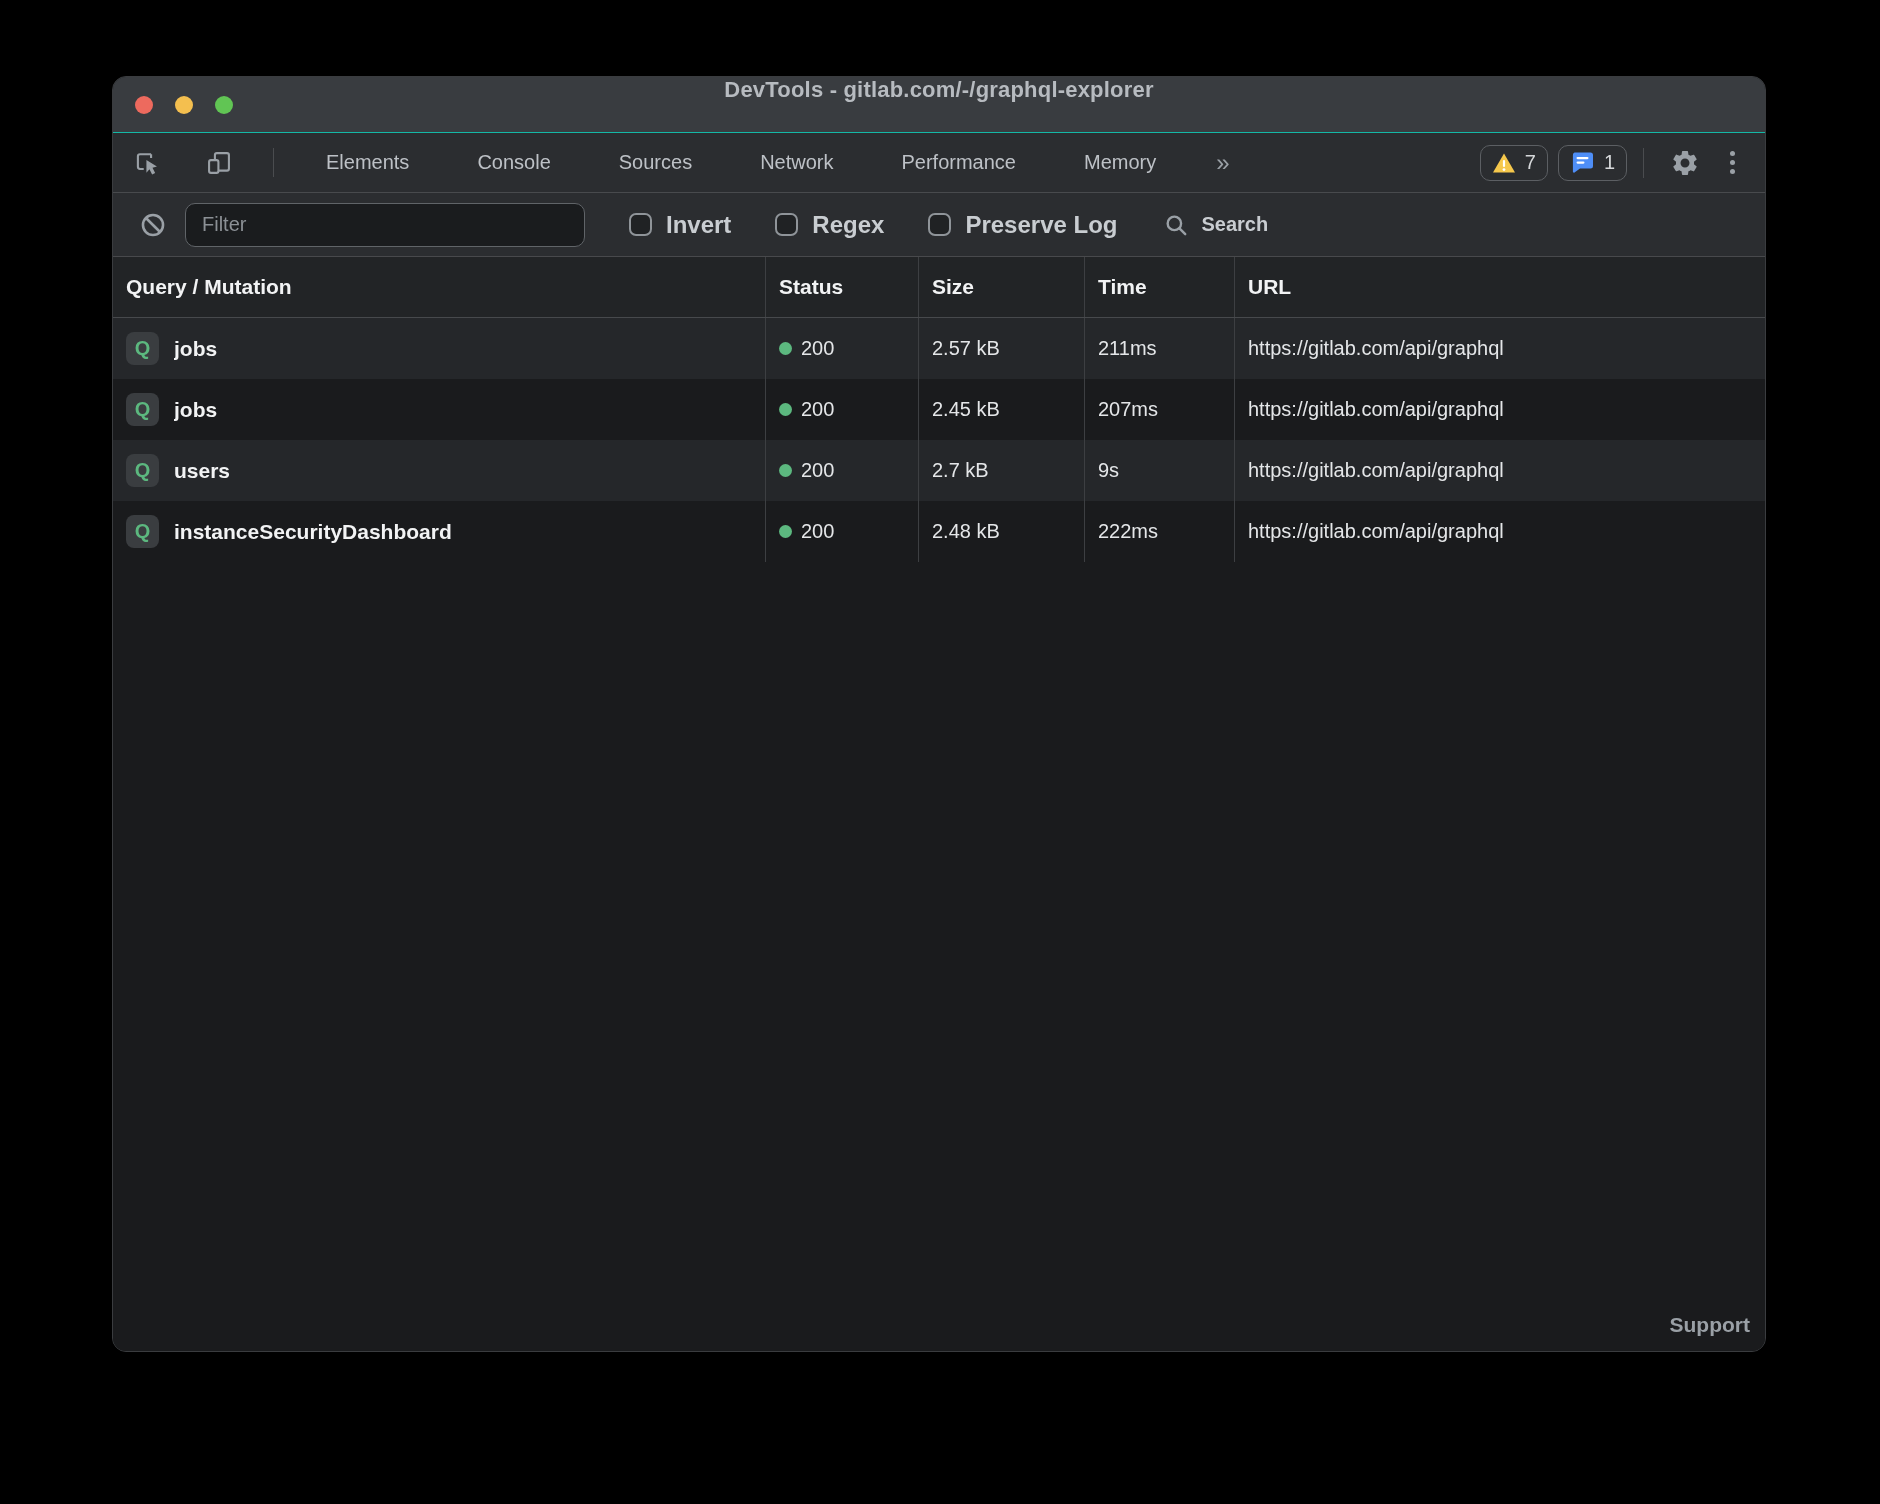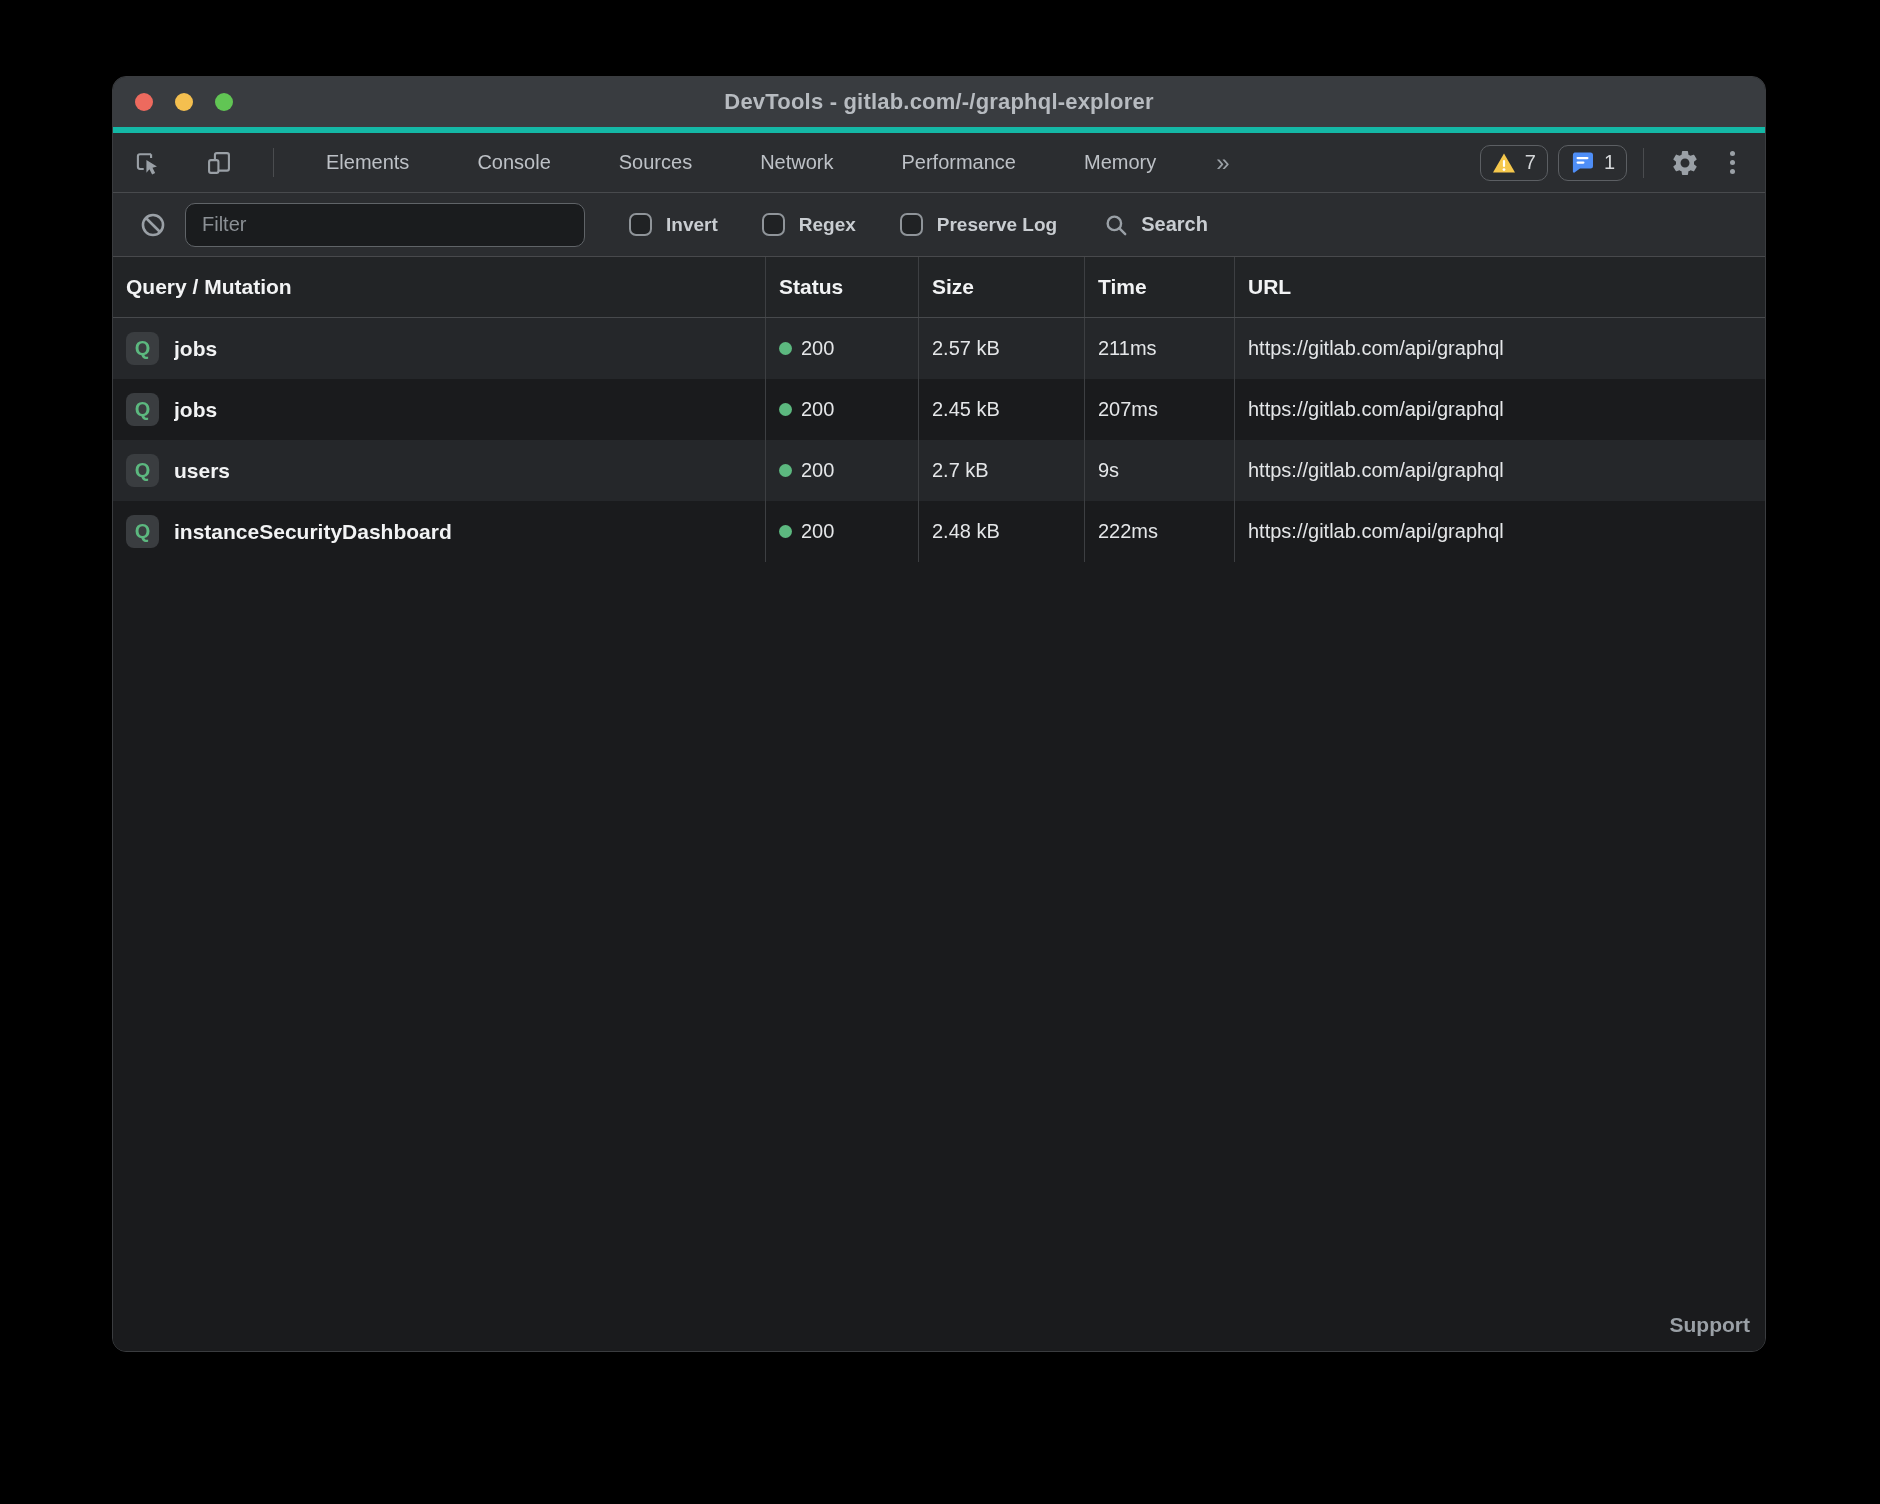--- a/index.html
+++ b/index.html
@@ -8,22 +8,22 @@
 
   .window {
     position:absolute; left:112px; top:76px; width:1654px; height:1276px;
     background:#1a1b1d; border:1px solid #3a3c3f; border-radius:14px;
     overflow:hidden; display:flex; flex-direction:column;
   }
 
   
   .titlebar {
     height:56px; flex:0 0 56px; background:#393c40; position:relative;
-    display:flex; align-items:center; justify-content:center;
-    border-bottom:6px solid #14b8a6;
+    display:flex; align-items:flex-start; justify-content:center;
+    border-bottom:1px solid #14b8a6;
   }
   .traffic { position:absolute; left:22px; top:0; height:100%; display:flex; align-items:center; gap:22px; }
   .light { width:18px; height:18px; border-radius:50%; }
   .light.red { background:#ed6a5e; }
   .light.yellow { background:#f4bf4f; }
   .light.green { background:#61c554; }
   .title { color:#b7bbc0; font-size:22px; font-weight:bold; letter-spacing:.2px; }
 
   
   .tabbar {
@@ -53,21 +53,21 @@
   }
   .toolbar .iconbtn { display:flex; align-items:center; justify-content:center; padding:0 8px; cursor:pointer; }
   .filter-input {
     width:400px; height:44px; margin-left:10px; background:#1a1c1e;
     border:1.5px solid #606468; border-radius:10px; color:#e4e6e8;
     font-size:20px; padding:0 16px; outline:none; font-family:"Liberation Sans", sans-serif;
   }
   .filter-input::placeholder { color:#8b9095; }
   .chk-group { display:flex; align-items:center; gap:14px; margin-left:44px; cursor:pointer; }
   .chk-box { width:23px; height:23px; border:2px solid #8f9499; border-radius:7px; background:#202224; }
-  .chk-label { color:#c9cdd1; font-size:19px; font-weight:bold; }
+  .chk-label { color:#c9cdd1; font-size:24px; font-weight:bold; }
   .search-group { display:flex; align-items:center; gap:12px; margin-left:46px; cursor:pointer; }
   .search-label { color:#c9cdd1; font-size:20px; font-weight:bold; }
 
   
   .grid { display:grid; grid-template-columns:652px 153px 166px 150px 1fr; }
   .cell { display:flex; align-items:center; padding-left:13px; min-width:0; }
   .cell:first-child { }
   .cell + .cell { border-left:1px solid #3d3f42; }
 
   .thead { height:61px; background:#222426; border-bottom:1px solid #47494c; }

